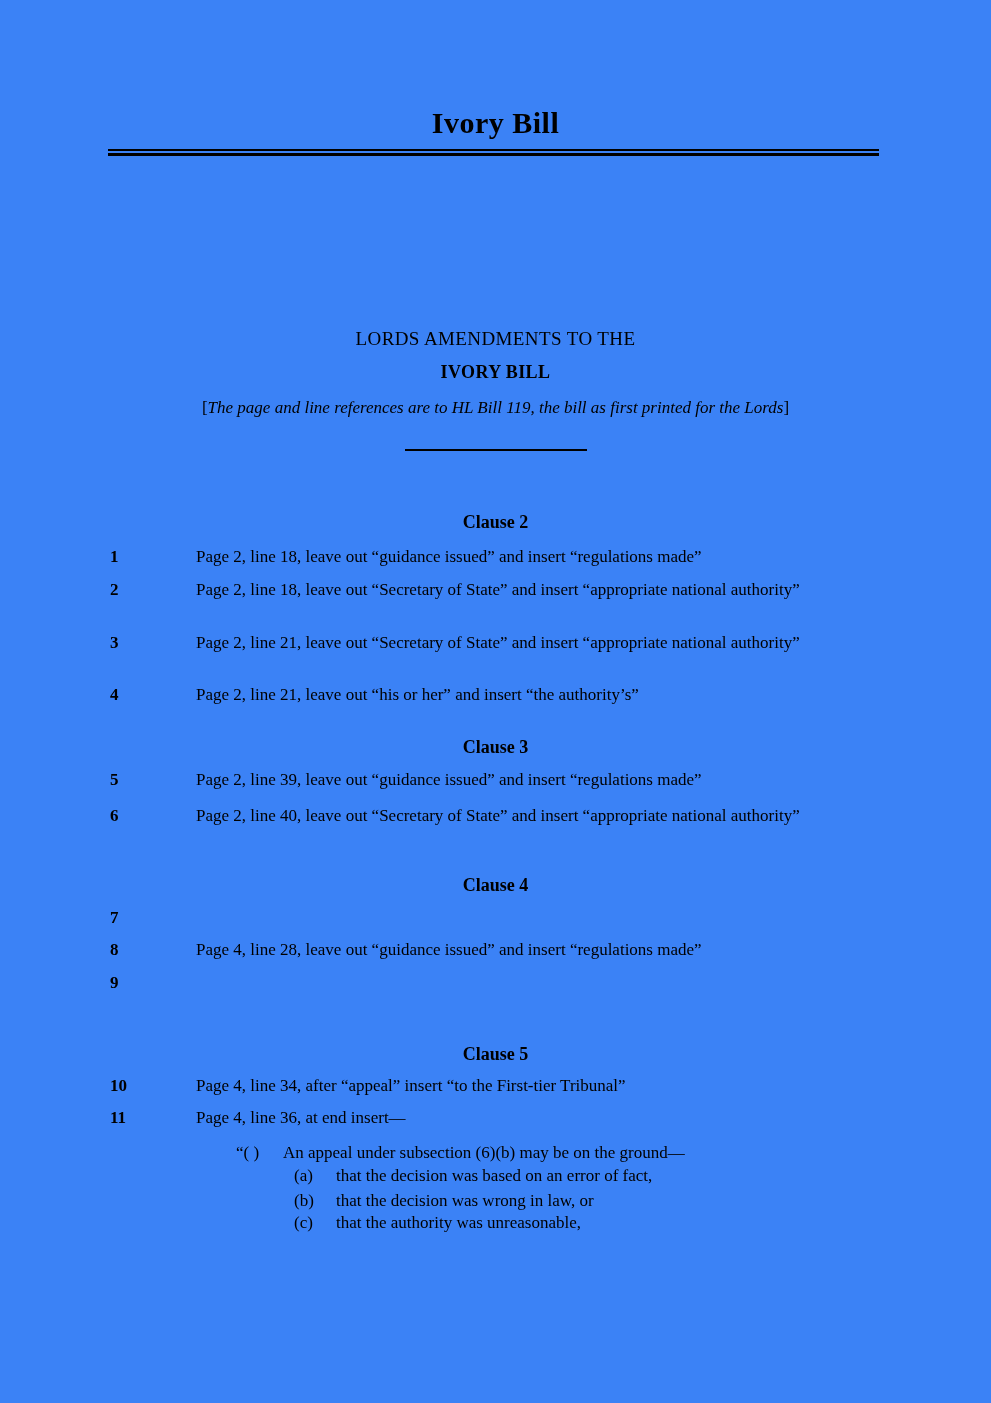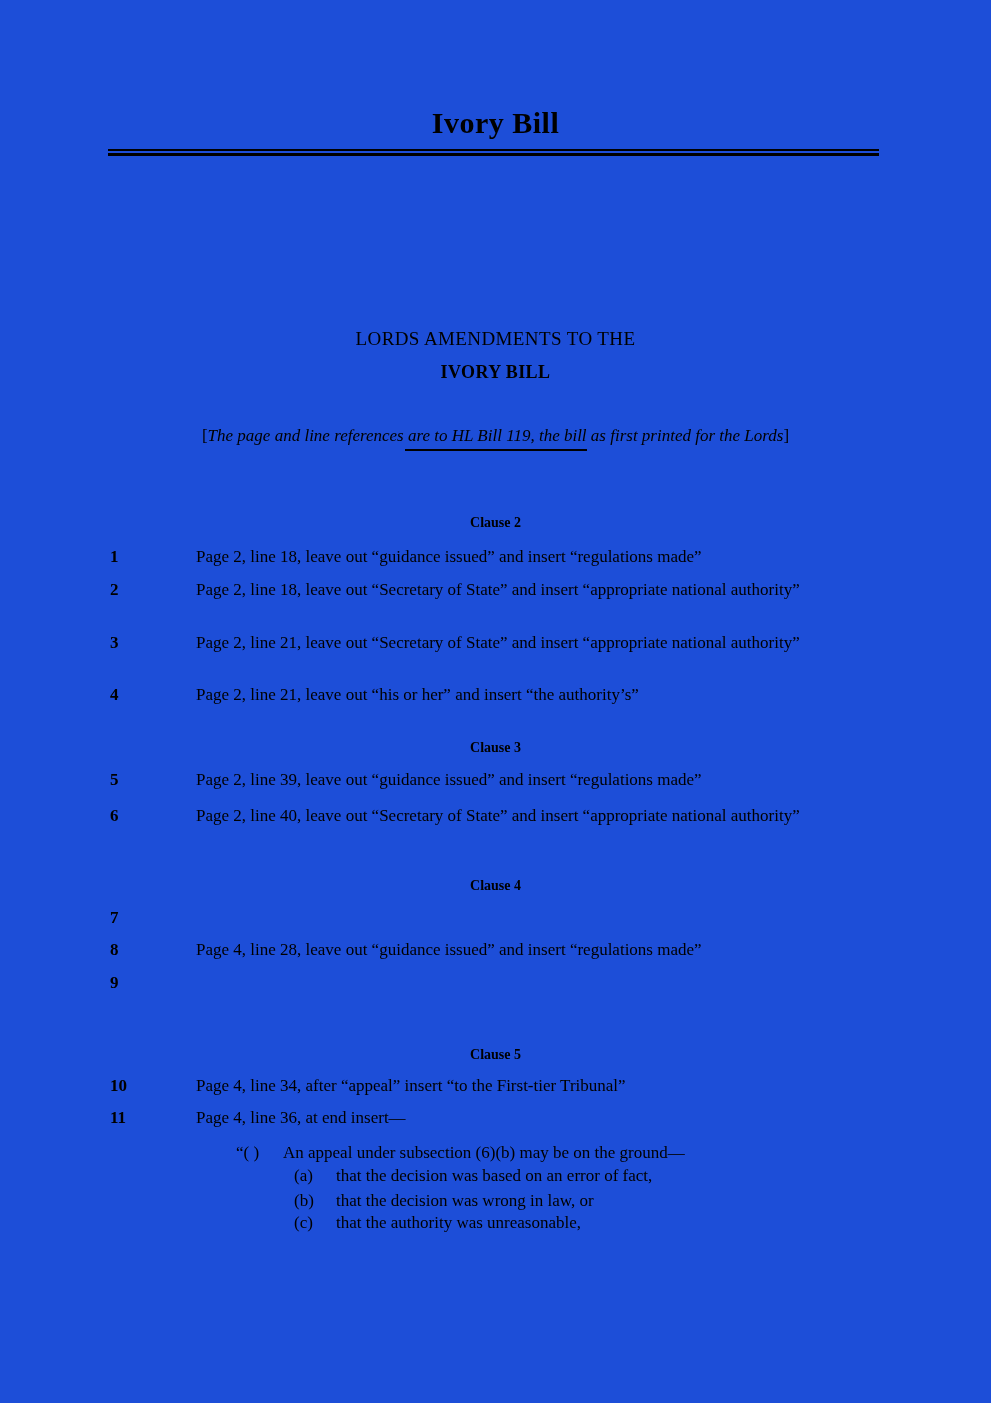--- a/index.html
+++ b/index.html
@@ -4,21 +4,21 @@
 <style>
   html, body {
     margin: 0;
     padding: 0;
     background: #ffffff;
   }
   .page {
     position: relative;
     width: 991px;
     height: 1403px;
-    background: #1d4ed8;
+    background: #3b82f6;
     color: #000000;
     font-family: "Liberation Serif", serif;
     font-size: 17px;
     line-height: 23px;
     overflow: hidden;
   }
 
   
   .doc-title {
     position: absolute;
@@ -62,40 +62,39 @@
     font-weight: bold;
     letter-spacing: 0.4px;
   }
   .ref-note {
     position: absolute;
     top: 396px;
     left: 0;
     width: 100%;
     text-align: center;
     font-size: 17px;
-    margin-top: 28px;
   }
   .ref-note .it { font-style: italic; }
   .short-rule {
     position: absolute;
     top: 449px;
     left: 405px;
     width: 182px;
     height: 0;
     border-top: 2px solid #000;
   }
 
   
   .clause-heading {
     position: absolute;
     left: 0;
     width: 100%;
     text-align: center;
     font-weight: bold;
-    font-size: 14px;
+    font-size: 18px;
   }
 
   
   .amendment {
     position: absolute;
     left: 110px;
     width: 768px;
   }
   .amendment .num {
     position: absolute;

